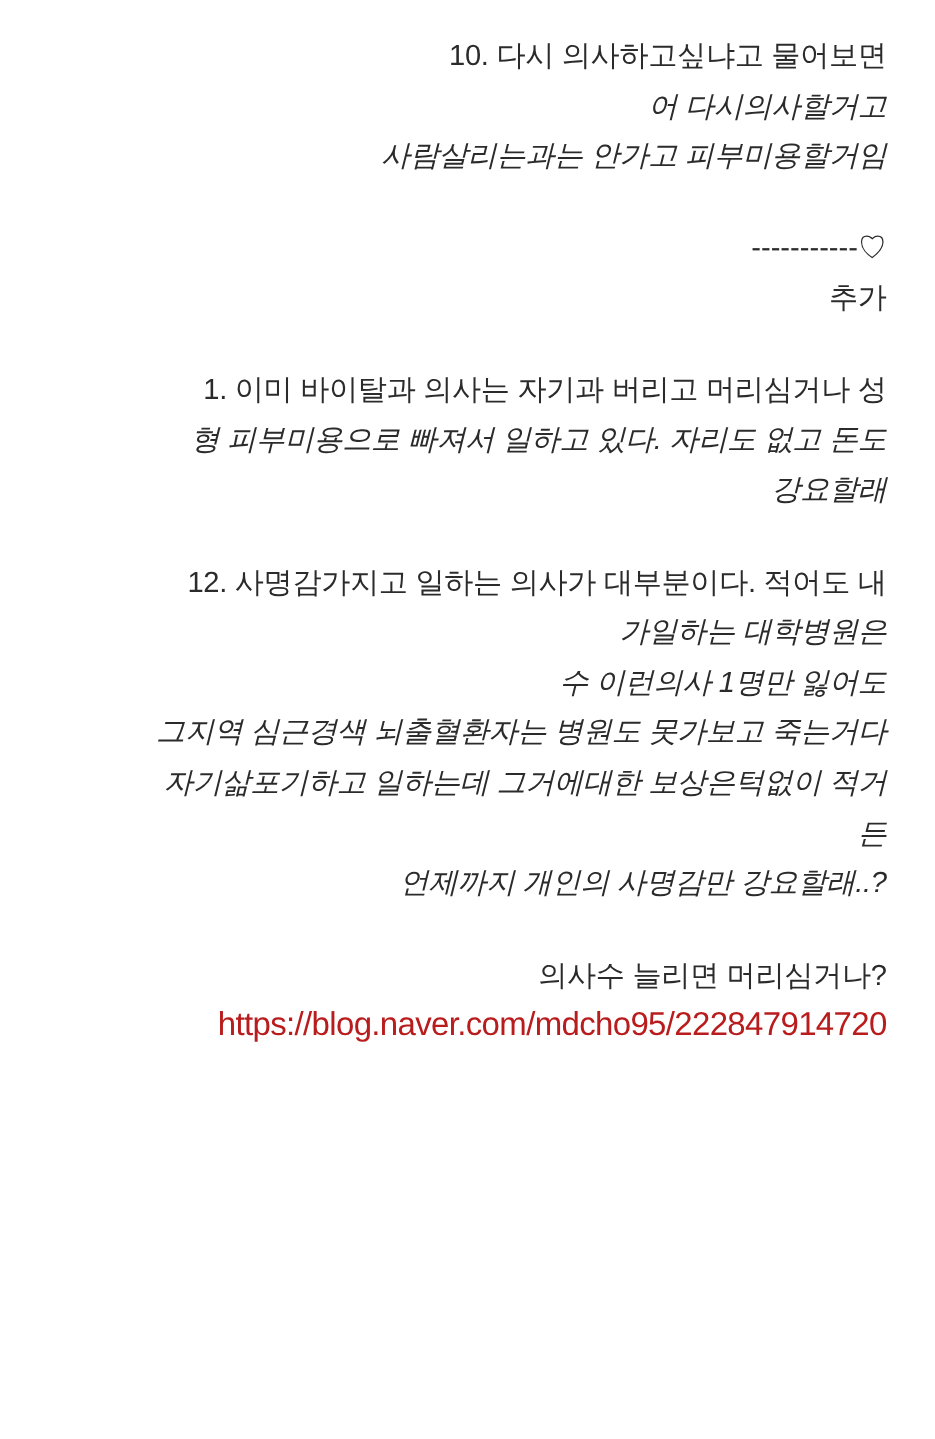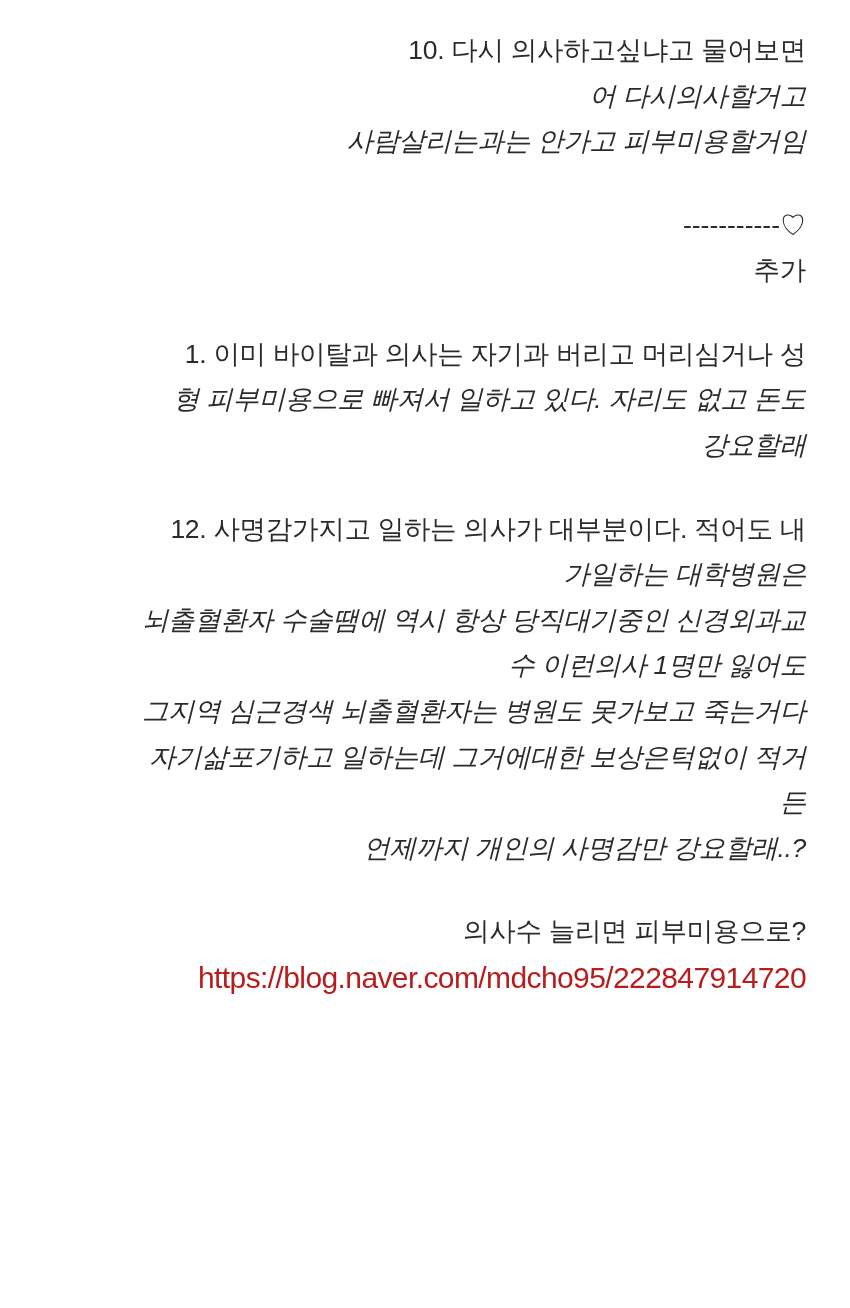--- a/index.html
+++ b/index.html
@@ -89,31 +89,30 @@
       <p class="para">형 피부미용으로 빠져서 일하고 있다. 자리도 없고 돈도</p>
       <p class="para">강요할래</p>
     </div>
 
     <div class="blank"></div>
 
     
     <div>
       <p class="para">12. 사명감가지고 일하는 의사가 대부분이다. 적어도 내</p>
       <p class="para">가일하는 대학병원은</p>
-      <p class="para">뇌출혈환자 수술땜에 역시 항상 당직대기중인 신경외과교</p>
       <p class="para">수 이런의사 1명만 잃어도</p>
       <p class="para">그지역 심근경색 뇌출혈환자는 병원도 못가보고 죽는거다</p>
       <p class="para">자기삶포기하고 일하는데 그거에대한 보상은턱없이 적거</p>
       <p class="para">든</p>
       <p class="para">언제까지 개인의 사명감만 강요할래..?</p>
     </div>
 
     <div class="blank"></div>
 
     
     <div>
-      <p class="para">의사수 늘리면 피부미용으로?</p>
+      <p class="para">의사수 늘리면 머리심거나?</p>
     </div>
 
     
     <a class="link" href="#">https://blog.naver.com/mdcho95/222847914720</a>
   </div>
 </div>
 
 </body></html>

